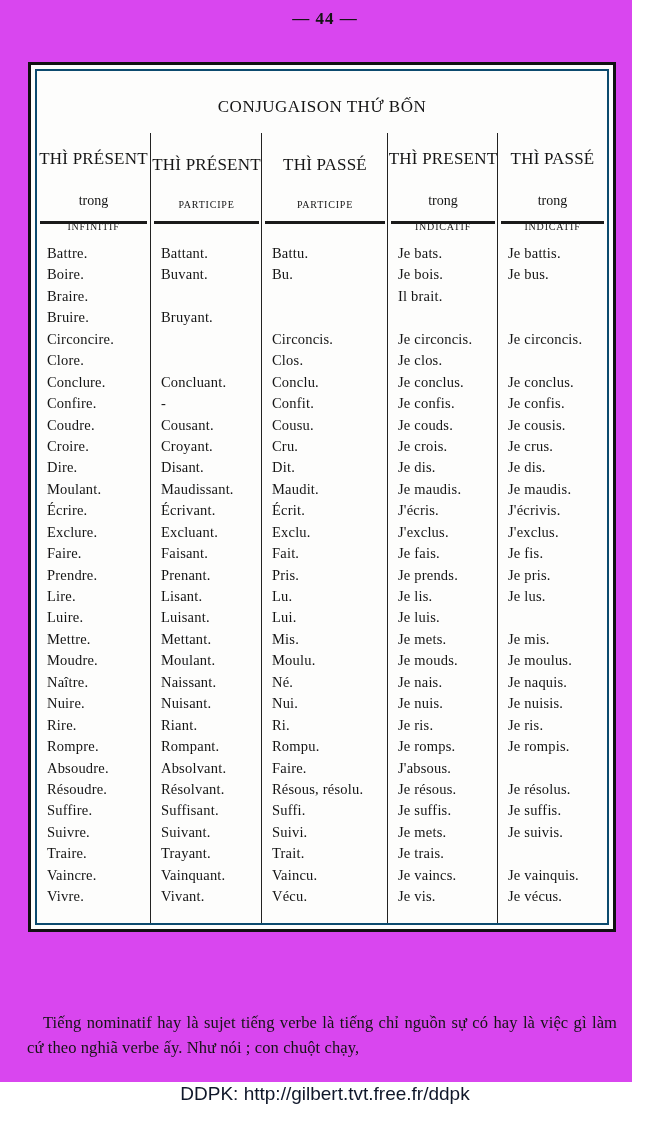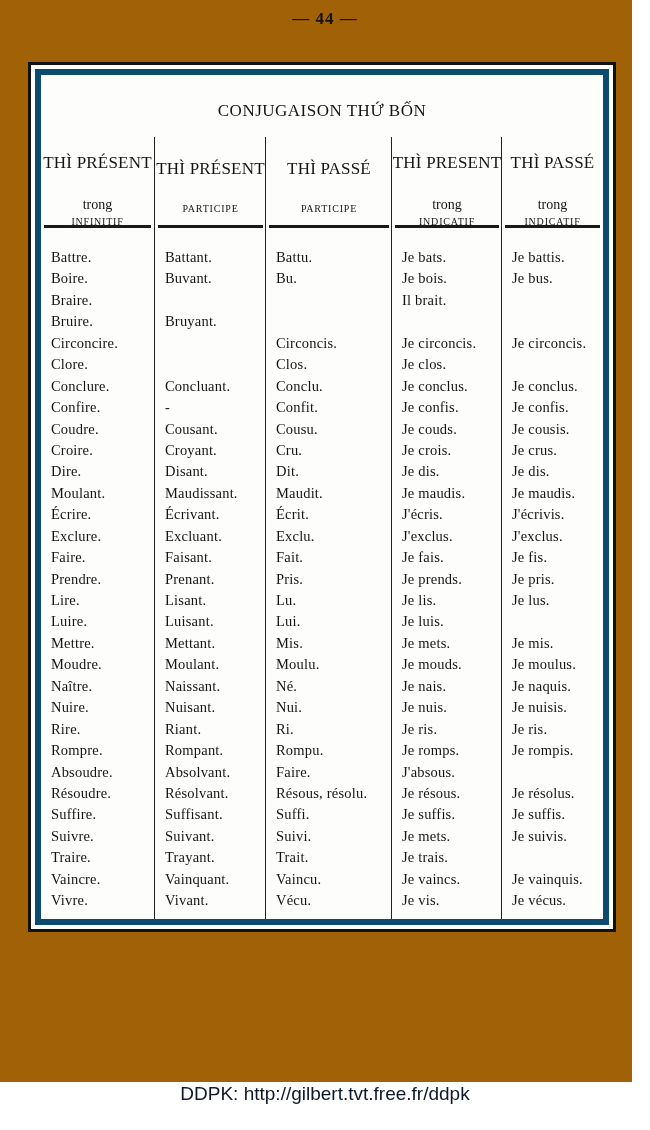--- a/index.html
+++ b/index.html
@@ -3,52 +3,52 @@
   <meta charset="utf-8">
   <style>
     html, body { margin: 0; padding: 0; }
     body {
       width: 650px; height: 1130px; background: #ffffff; position: relative;
       font-family: "DejaVu Serif", "Liberation Serif", serif; color: #141414;
       overflow: hidden;
     }
     .page {
       position: absolute; left: 0; top: 0; width: 632px; height: 1082px;
-      background: #a16207;
+      background: #d946ef;
     }
     .page-number {
       position: absolute; left: 0; width: 650px; top: 9px; text-align: center;
       font-family: "Liberation Serif", serif; font-size: 17px; font-weight: bold; letter-spacing: 1px;
     }
     .table-frame {
       position: absolute; left: 28px; top: 62px; width: 582px; height: 864px;
       border: 3px solid #111; background: #fdfdfc;
     }
     .table-inner {
       position: absolute; left: 4px; top: 4px; right: 4px; bottom: 4px;
-      border: 6px solid #0c4a6e;
+      border: 2px solid #0c4a6e;
     }
     .table-title {
       position: absolute; left: 0; right: 0; top: 26px; text-align: center;
       font-family: "Liberation Serif", serif; font-size: 17px; letter-spacing: 0.5px;
     }
     .col {
       position: absolute; top: 62px; bottom: 0;
     }
     .col.divider { border-left: 1px solid #222; }
     .col-head {
       position: absolute; left: 0; right: 0; top: 0; height: 88px; text-align: center;
     }
     .col-head .h1 {
       font-family: "Liberation Serif", serif; font-size: 17px; letter-spacing: 0.2px;
       margin-top: 16px; white-space: nowrap;
     }
     .col-head .h2 { font-family: "Liberation Serif", serif; font-size: 14px; line-height: 16px; margin-top: 24px; }
     .col-head .h3 {
-      font-family: "Liberation Serif", serif; font-size: 10px; letter-spacing: 0.8px; margin-top: 3px;
+      font-family: "Liberation Serif", serif; font-size: 10px; letter-spacing: 0.8px; margin-top: 12px;
     }
     .col-head .rule {
       position: absolute; left: 3px; right: 3px; top: 88px; height: 3px; background: #1a1a1a;
     }
     .col-body {
       position: absolute; left: 0; right: 0; top: 110px;
     }
     .cell {
       height: 21.45px; line-height: 21.45px; font-family: "Liberation Serif", serif;
       font-size: 14.5px; white-space: nowrap; padding-left: 10px; letter-spacing: 0.2px;
@@ -283,15 +283,16 @@
             <div class="cell">Je suffis.</div>
             <div class="cell">Je suivis.</div>
             <div class="cell"></div>
             <div class="cell">Je vainquis.</div>
             <div class="cell">Je vécus.</div>
           </div>
       </div>
     </div>
   </div>
 
+  <div class="paragraph">Tiếng nominatif hay là sujet tiếng verbe là tiếng chỉ nguồn sự có hay là việc gì làm cứ theo nghiã verbe ấy. Như nói ; con chuột chạy,</div>
 </div>
 
 <div class="source">DDPK: http://gilbert.tvt.free.fr/ddpk</div>
 
 </body></html>

